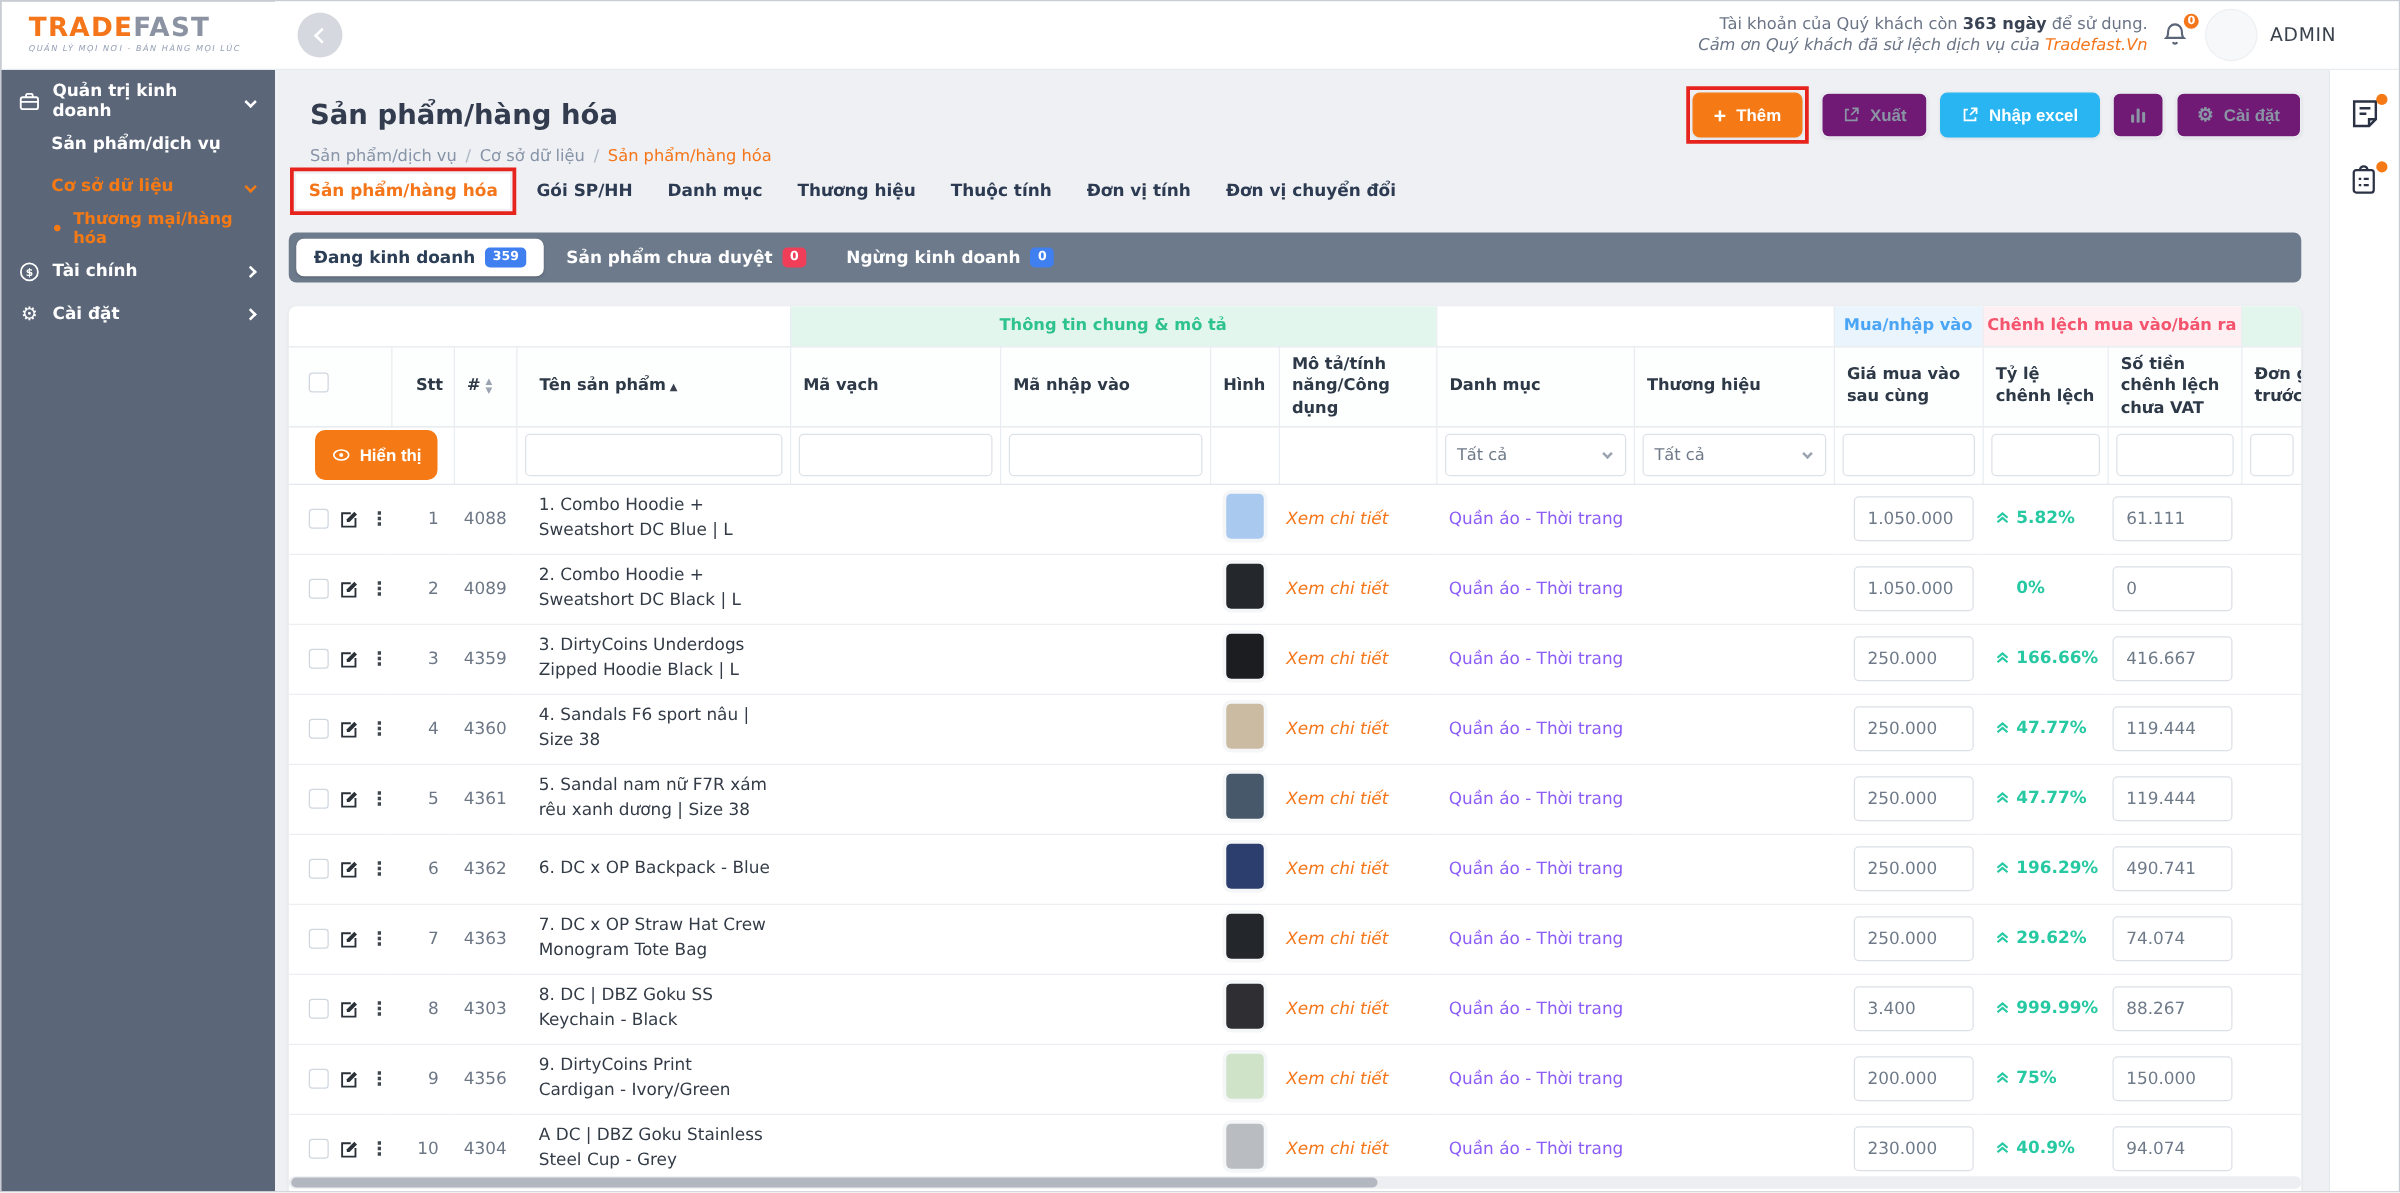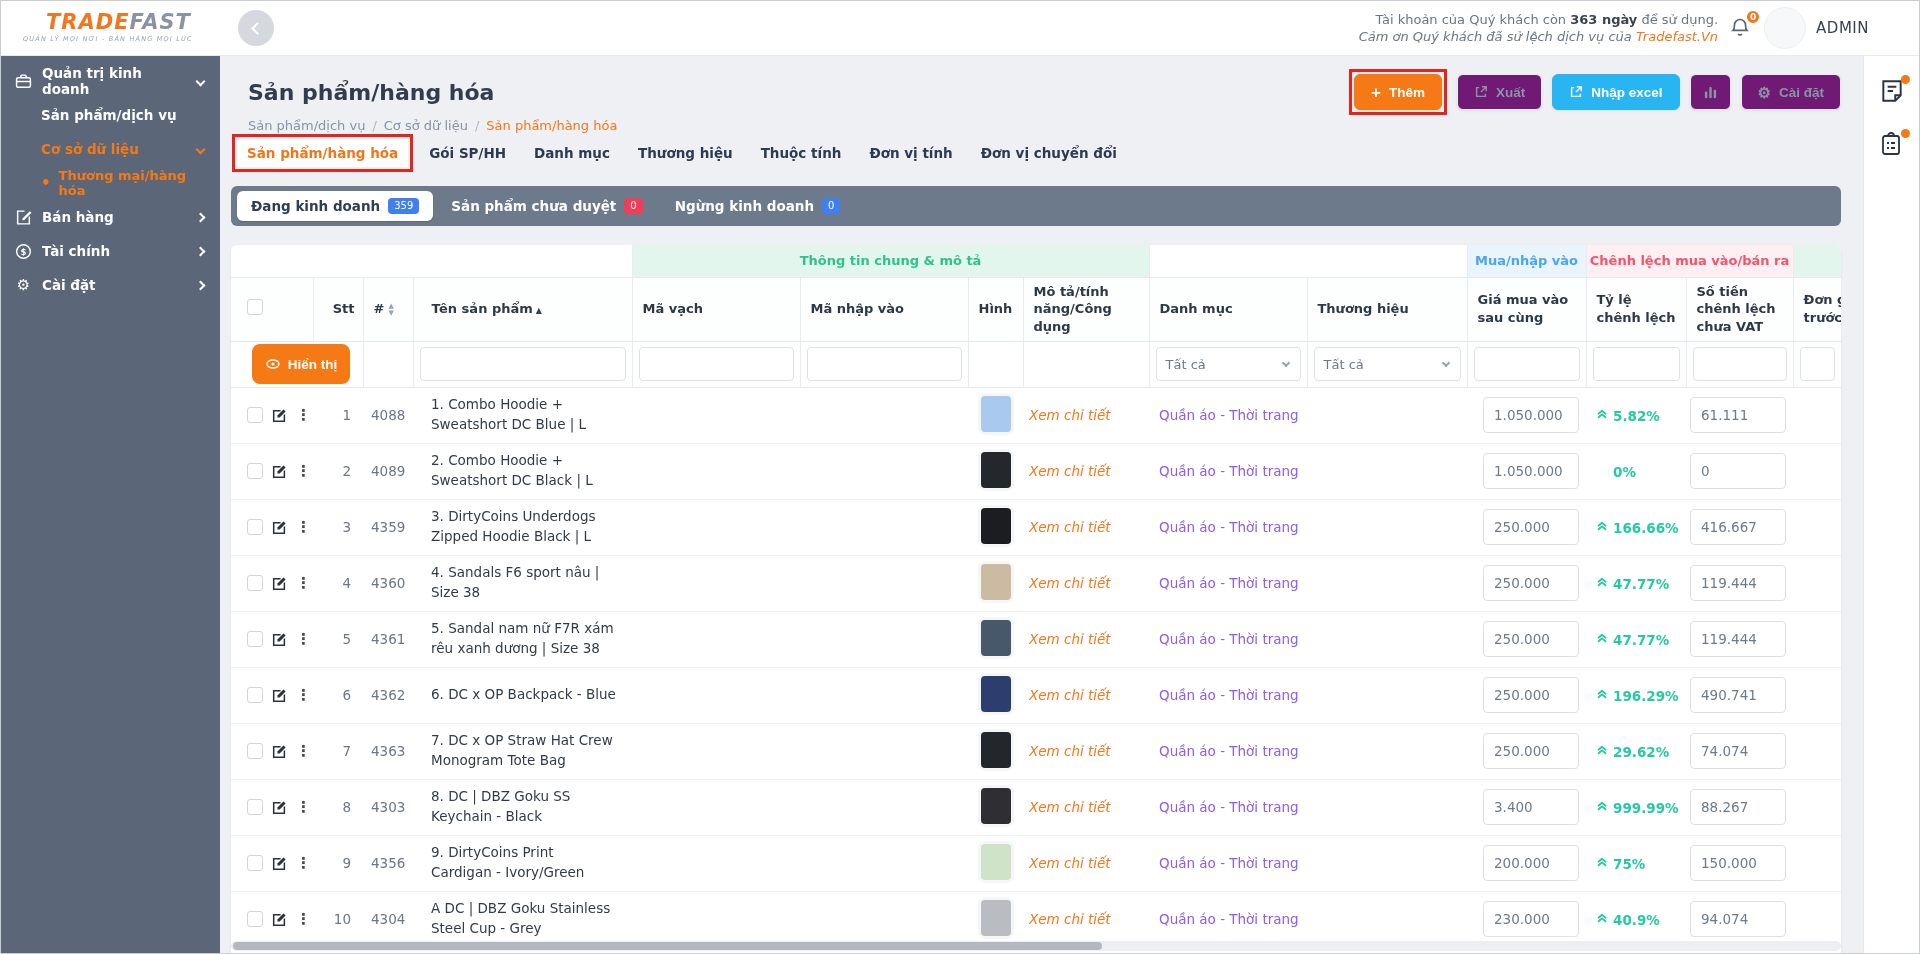--- a/index.html
+++ b/index.html
@@ -3,21 +3,21 @@
 <meta charset="utf-8">
 <style>
   * { margin:0; padding:0; box-sizing:border-box; }
   html,body { width:1920px; height:954px; }
   body { font-family:"DejaVu Sans","Liberation Sans",sans-serif; font-size:13px; color:#333b46; background:#fff; }
   .page { width:1920px; height:954px; display:flex; overflow:hidden; border:1px solid #c9cdd3; position:relative; background:#eef0f3; }
 
   
   .sidebar { width:219px; height:100%; background:#5b6678; flex:0 0 auto; display:flex; flex-direction:column; }
   .logo-area { height:55px; background:#fff; border-bottom:1px solid #e7eaee; padding:9px 0 0 22px; }
-  .logo-line { font-style:italic; font-weight:bold; font-size:21px; letter-spacing:1px; line-height:24px;margin-left:23px; }
+  .logo-line { font-weight:bold; font-size:21px; letter-spacing:1px; line-height:24px; }
   .lg-trade { color:#f5761a; }
   .lg-fast { color:#8b93a3; }
   .tagline { font-size:6.5px; color:#94a0b4; letter-spacing:1.2px; font-style:italic; margin-top:1px; }
   .menu { padding-top:8px; }
   .m-item { height:34px; display:flex; align-items:center; gap:10px; padding:0 14px; color:#fff; font-size:13.5px; font-weight:bold; cursor:pointer; }
   .m-item .lbl { flex:1 1 auto; font-weight:bold; }
   .m-item.lvl1 { padding-left:40px; }
   .m-item.lvl2 { padding-left:40px; font-size:13px; }
   .m-item.active { color:#f57a15; }
   .mi { width:17px; height:17px; display:inline-flex; align-items:center; justify-content:center; flex:0 0 auto; }
@@ -64,21 +64,21 @@
   .breadcrumb .sep { color:#aeb7c6; }
   .breadcrumb .current { color:#f5761a; }
   .tabs { height:40px; display:flex; align-items:center; gap:4px; margin-left:1px; }
   .tab { padding:8px 12px; font-size:13.5px; font-weight:bold; color:#2c3a52; cursor:pointer; white-space:nowrap; }
   .tab.active { color:#f5761a; background:#fff; padding:6px 10px; }
 
   
   .status-bar { margin-top:13px; height:40px; background:#6d7a8b; border-radius:6px; display:flex; align-items:center; padding:0 6px; gap:4px; }
   .st-tab { display:flex; align-items:center; gap:8px; color:#fff; font-size:13.5px; font-weight:bold; padding:0 14px; height:30px; cursor:pointer; white-space:nowrap; }
   .st-tab.active { background:#fff; border-radius:6px; color:#2c3e55; box-shadow:0 1px 2px rgba(0,0,0,.15); }
-  .badge { font-size:10px; font-weight:normal; color:#fff; border-radius:4px; padding:3px 6px; line-height:1; }
+  .badge { font-size:10px; font-weight:bold; color:#fff; border-radius:4px; padding:3px 6px; line-height:1; }
   .badge.blue { background:#3f7ff0; }
   .badge.red { background:#f03e58; }
 
   
   .card { margin-top:19px; background:#fff; border-radius:6px 6px 0 0; height:710px; overflow:hidden; position:relative; box-shadow:0 1px 3px rgba(40,50,70,.06); }
   table { border-collapse:collapse; table-layout:fixed; width:1610px; }
   col.w-sel{width:82px} col.w-stt{width:50px} col.w-id{width:50px} col.w-name{width:219px}
   col.w-bar{width:168px} col.w-imp{width:168px} col.w-img{width:55px} col.w-desc{width:126px}
   col.w-cat{width:158px} col.w-brand{width:160px} col.w-price{width:119px} col.w-rate{width:100px}
   col.w-amt{width:107px} col.w-clip{width:48px}
@@ -106,21 +106,21 @@
   td.c-id { padding-left:8px; color:#6c7684; }
   td.c-name { padding:0 14px 0 18px; color:#333b46; line-height:1.45; cursor:pointer; }
   td.c-img { text-align:center; }
   .thumb { display:inline-block; width:30px; height:36px; border-radius:4px; box-shadow:0 0 0 3px #f5f6f8; }
   .detail-link { color:#f5761a; font-style:italic; cursor:pointer; padding-left:6px; display:inline-block; }
   td.c-cat { padding-left:10px; color:#8b5cf6; }
   .valbox { display:inline-flex; align-items:center; width:96px; height:36px; border:1px solid #dce0e6; border-radius:4px; padding-left:10px; color:#6f7a89; font-size:13.5px; background:#fff; cursor:text; }
   td.c-price .valbox { margin-left:16px; }
   td.c-amt .valbox { margin-left:4px; }
   td.c-rate { padding-left:10px; }
-  .rate { color:#26c9a2; font-weight:bold; display:inline-flex; gap:5px; }
+  .rate { color:#26c9a2; font-weight:bold; display:inline-flex; align-items:center; gap:5px; }
 
   .hbar { position:absolute; left:0; right:0; bottom:4px; height:10px; background:#eceef1; border-radius:5px; }
   .hbar-thumb { position:absolute; left:2px; top:1px; width:54%; height:8px; background:#b3b8c0; border-radius:4px; cursor:grab; }
 </style>
 </head>
 <body>
 
 <div class="page">
 
   <aside class="sidebar">
@@ -142,30 +142,20 @@
       <div class="m-item lvl1">
         <span class="lbl">Sản phẩm/dịch vụ</span>
       </div>
       <div class="m-item lvl1 active">
         <span class="lbl">Cơ sở dữ liệu</span>
         <span class="chev down"></span>
       </div>
       <div class="m-item lvl2 active">
         <span class="bullet">•</span>
         <span class="lbl">Thương mại/hàng hóa</span>
-      </div>
-      <div class="m-item">
-        <span class="mi">
-            <svg width="17" height="17" viewBox="0 0 16 16" fill="none" stroke="#fff" stroke-width="1.4">
-              <path d="M9 2H2.5v12h11V7"></path>
-              <path d="M7 9l7-7 1.5 1.5-7 7H7z" fill="#fff" stroke="none"></path>
-            </svg>
-          </span>
-        <span class="lbl">Bán hàng</span>
-        <span class="chev right"></span>
       </div>
       <div class="m-item">
         <span class="mi">
             <svg width="17" height="17" viewBox="0 0 18 18" fill="none">
               <circle cx="9" cy="9" r="7.2" stroke="#fff" stroke-width="1.5"></circle>
               <text x="9" y="12.5" font-size="9" text-anchor="middle" fill="#fff" font-family="DejaVu Sans">$</text>
             </svg>
           </span>
         <span class="lbl">Tài chính</span>
         <span class="chev right"></span>

